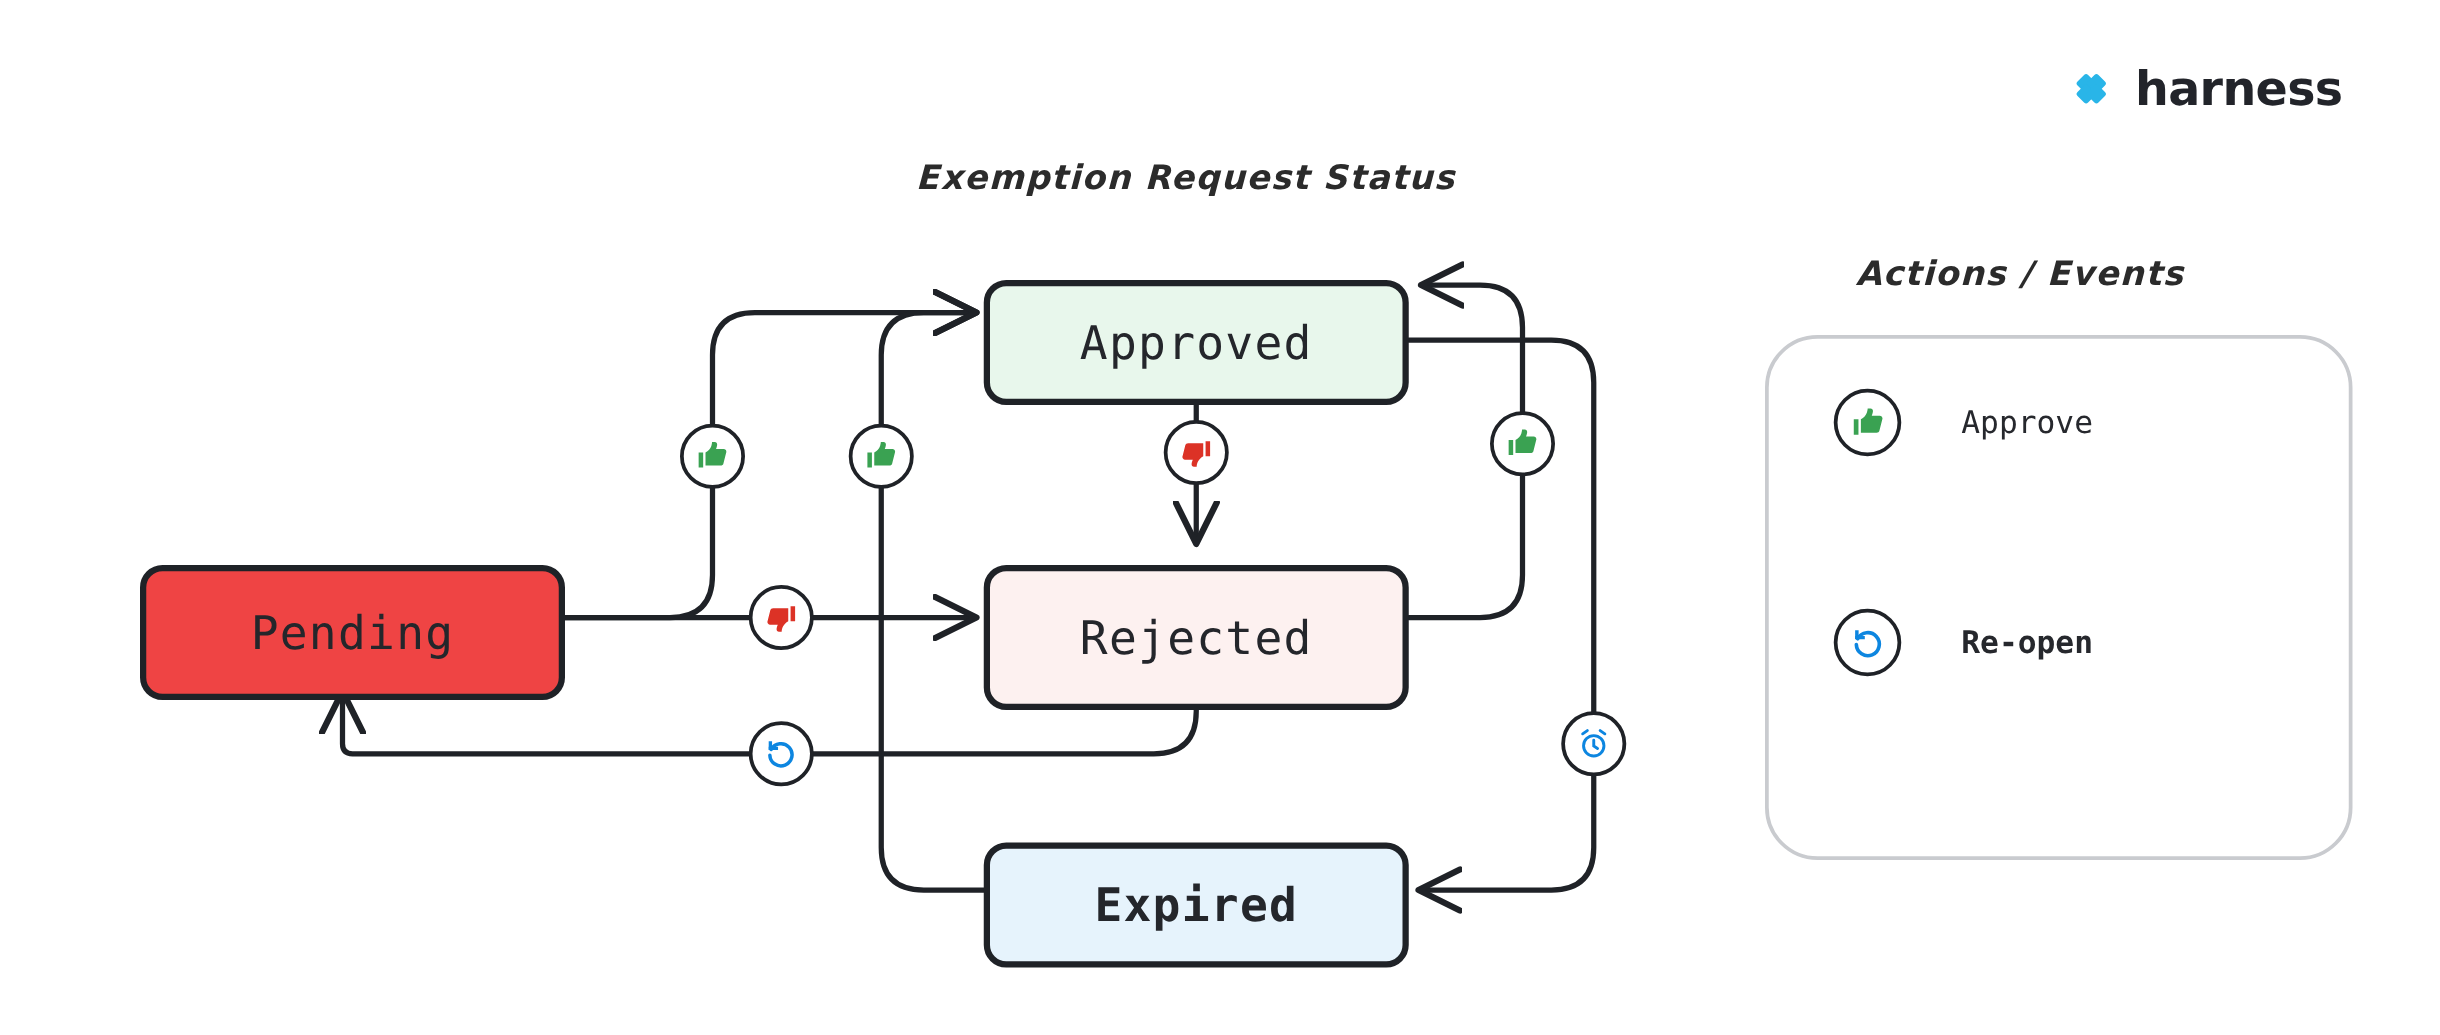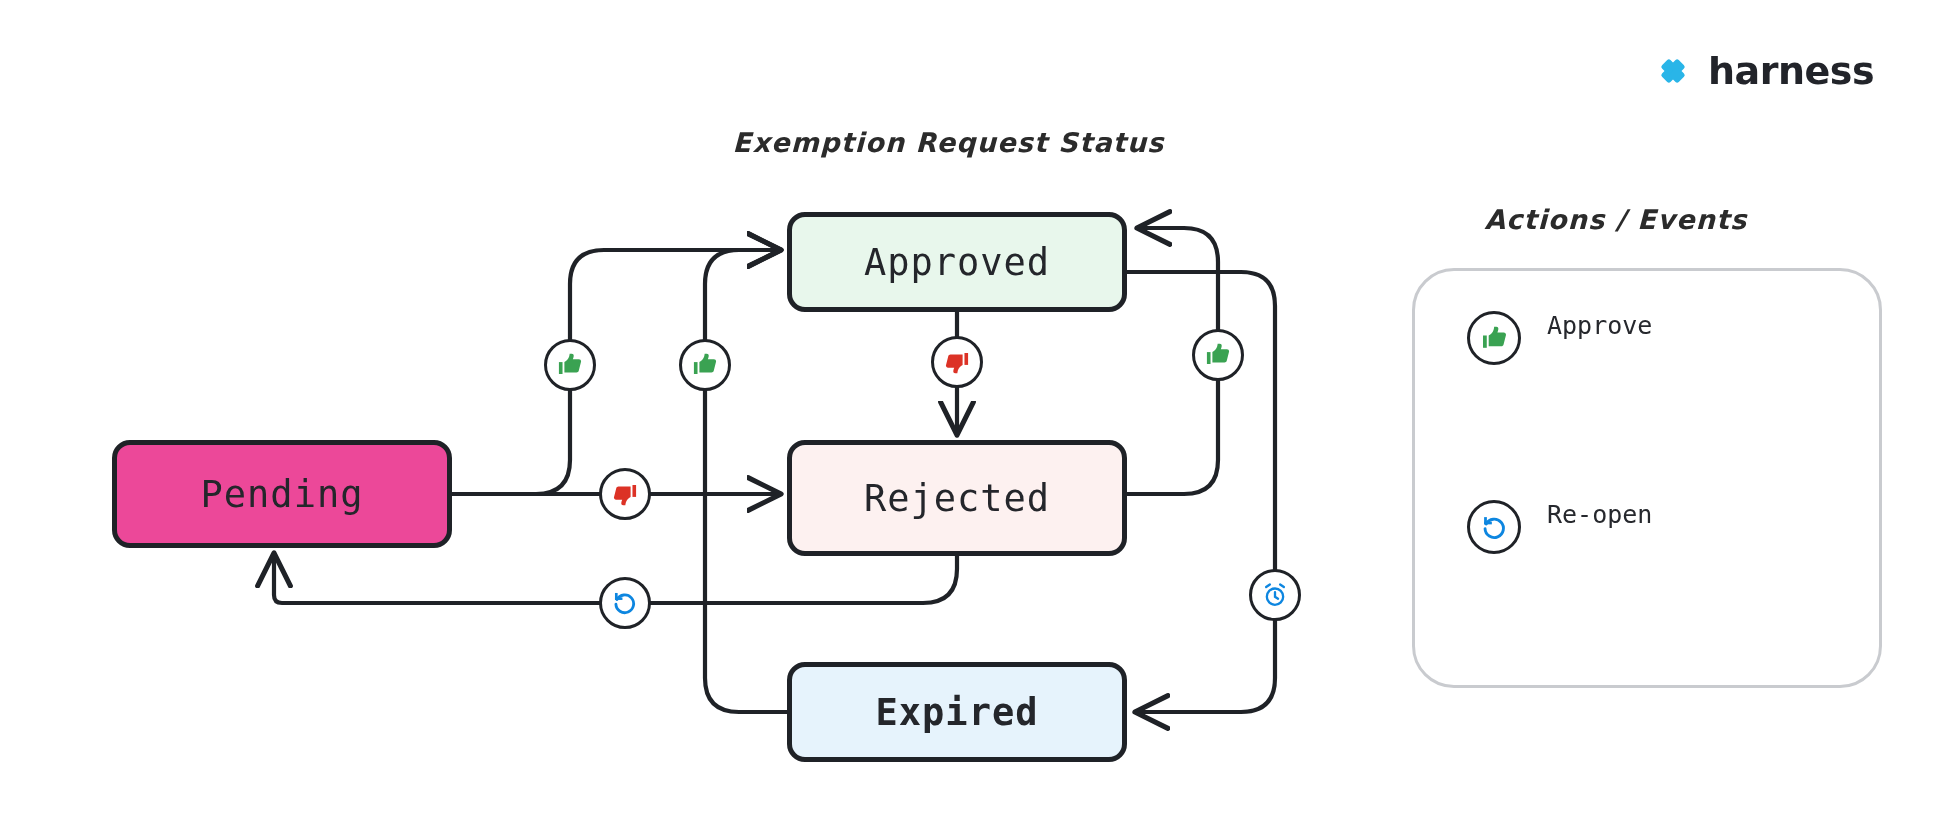--- a/index.html
+++ b/index.html
@@ -63,22 +63,23 @@
     position: absolute;
     border: 5px solid #1f2227;
     border-radius: 18px;
     display: flex;
     align-items: center;
     justify-content: center;
     font-family: "DejaVu Sans Mono", monospace;
     font-size: 37px;
     color: #24262b;
     letter-spacing: 1px;
-  }
-  #node-pending  { left: 112px;  top: 440px; width: 340px; height: 108px; background: #ec4899; }
+    margin-top: 12px;
+  }
+  #node-pending  { left: 112px;  top: 440px; width: 340px; height: 108px; background: #ef4444; }
   #node-approved { left: 787px;  top: 212px; width: 340px; height: 100px; background: #e8f7ec; }
   #node-rejected { left: 787px;  top: 440px; width: 340px; height: 116px; background: #fdf1f0; }
   #node-expired  { left: 787px;  top: 662px; width: 340px; height: 100px; background: #e6f3fc; font-weight: bold; }
 
   
   .badge {
     position: absolute;
     width: 52px; height: 52px;
     border-radius: 50%;
     background: #ffffff;
@@ -95,42 +96,43 @@
     left: 1412px; top: 268px;
     width: 470px; height: 420px;
     border: 3px solid #c9cbcf;
     border-radius: 42px;
     background: #ffffff;
   }
   .legend-row {
     position: absolute;
     left: 52px;
     display: flex;
-    gap: 26px;
+    align-items: center;
+    gap: 48px;
   }
   .legend-badge {
     width: 54px; height: 54px;
     border-radius: 50%;
     background: #fff;
     border: 3.5px solid #1f2227;
     display: flex; align-items: center; justify-content: center;
     flex: 0 0 auto;
   }
   .legend-badge svg { width: 29px; height: 29px; display:block; }
   .legend-label {
     font-family: "DejaVu Sans Mono", monospace;
     font-size: 25px;
     color: #26282d;
     white-space: pre-line;
     line-height: 1.22;
     letter-spacing: 0px;
   }
   #legend-row-0 { top: 40px; }
   #legend-row-1 { top: 126px; }
-  #legend-row-2 { top: 229px; }
+  #legend-row-2 { top: 216px; font-weight: bold; }
   #legend-row-3 { top: 292px; }
 </style>
 </head>
 <body>
 
 <div id="root">
 
   <div id="brand">
     <svg class="logo-mark" viewBox="0 0 100 100">
       <g fill="#29b5e8">

